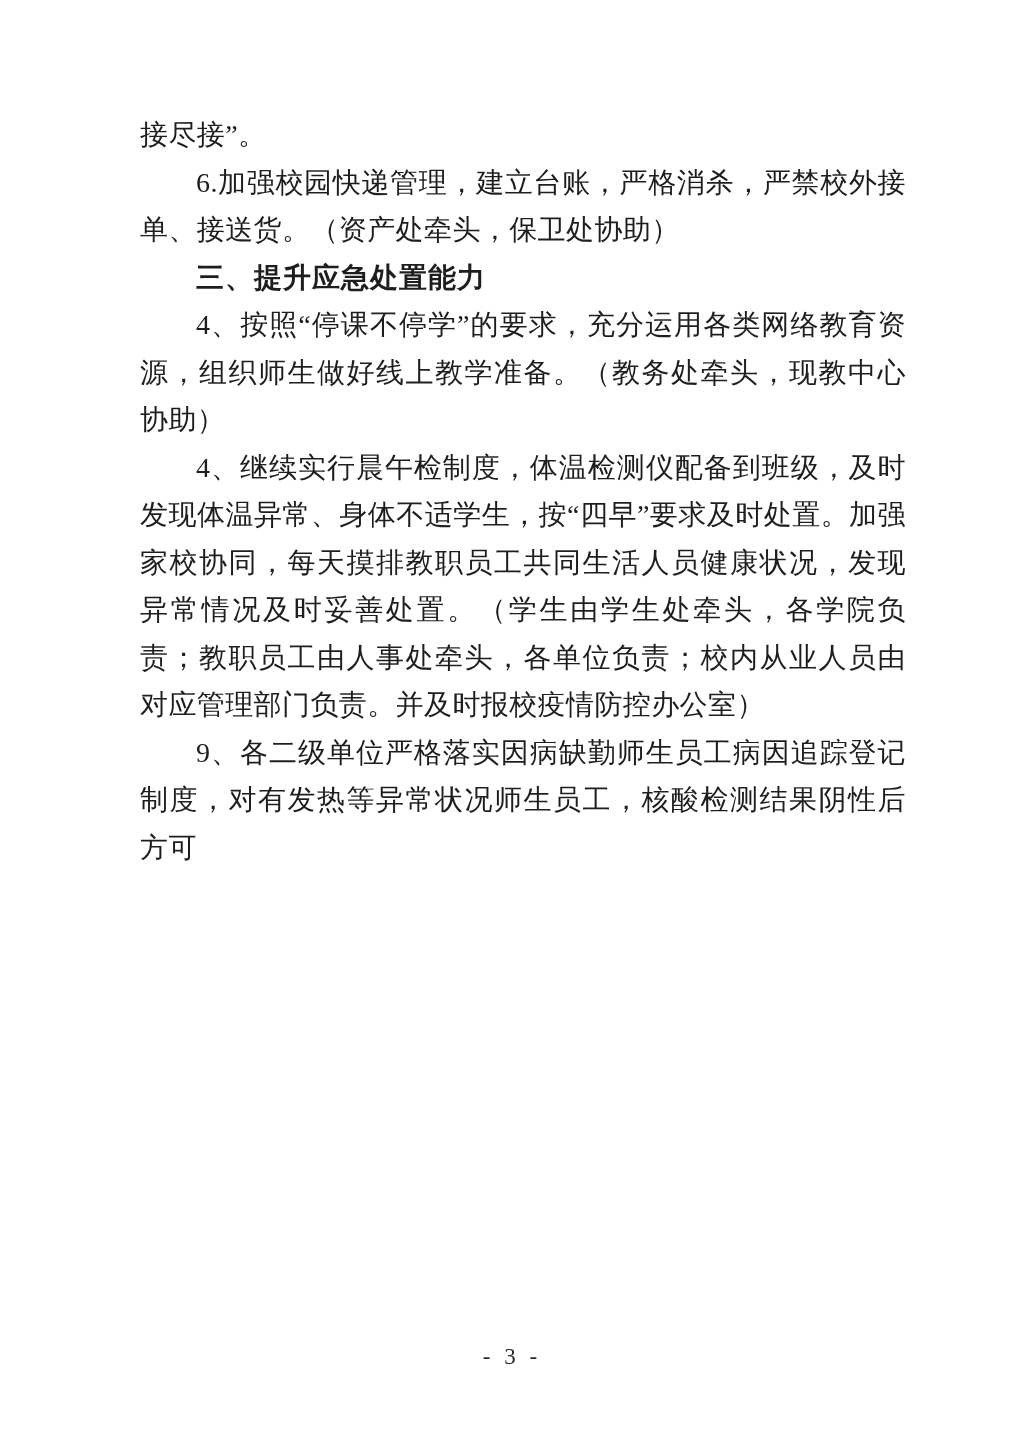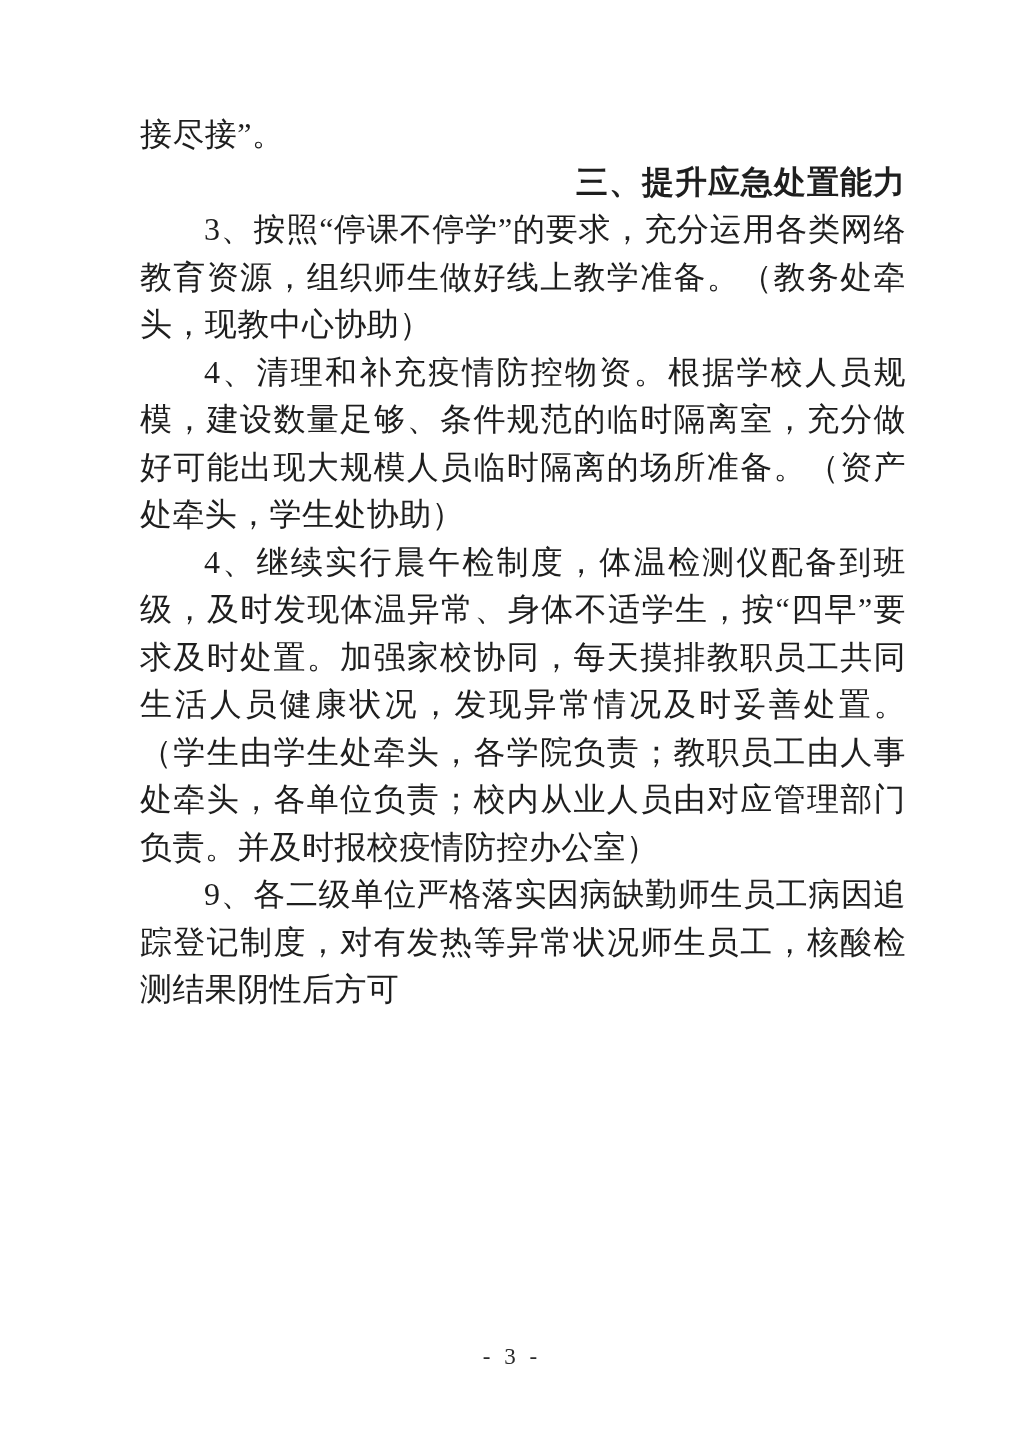--- a/index.html
+++ b/index.html
@@ -13,37 +13,37 @@
     background: #ffffff;
     overflow: hidden;
   }
   .text-block {
     position: absolute;
     left: 140px;
     top: 111px;
     width: 766px;
     color: #1e1e1e;
     font-family: "Liberation Serif", "DejaVu Serif", serif;
-    font-size: 32px;
+    font-size: 28px;
     line-height: 47.5px;
     letter-spacing: 0.4px;
     text-align: justify;
   }
   .text-block p {
     margin: 0;
     padding: 0;
     text-indent: 2em;
   }
   .text-block p.no-indent {
     text-indent: 0;
   }
   .text-block p.heading {
     font-family: "Liberation Sans", "DejaVu Sans", sans-serif;
     font-weight: 700;
-    text-align: right;
+    text-align: left;
     letter-spacing: 1px;
   }
   .footer {
     position: absolute;
     left: 0;
     top: 1344px;
     width: 100%;
     text-align: center;
     color: #2a2a2a;
     font-family: "Liberation Serif", "DejaVu Serif", serif;
@@ -51,22 +51,22 @@
     letter-spacing: 4px;
   }
 </style>
 </head>
 <body>
 
 <div class="page">
 
   <div class="text-block">
     <p class="no-indent">接尽接”。</p>
+    <p>6.加强校园快递管理，建立台账，严格消杀，严禁校外接单、接送货。（资产处牵头，保卫处协助）</p>
     <p class="heading">三、提升应急处置能力</p>
-    <p>3、按照“停课不停学”的要求，充分运用各类网络教育资源，组织师生做好线上教学准备。（教务处牵头，现教中心协助）</p>
-    <p>4、清理和补充疫情防控物资。根据学校人员规模，建设数量足够、条件规范的临时隔离室，充分做好可能出现大规模人员临时隔离的场所准备。（资产处牵头，学生处协助）</p>
+    <p>4、按照“停课不停学”的要求，充分运用各类网络教育资源，组织师生做好线上教学准备。（教务处牵头，现教中心协助）</p>
     <p>4、继续实行晨午检制度，体温检测仪配备到班级，及时发现体温异常、身体不适学生，按“四早”要求及时处置。加强家校协同，每天摸排教职员工共同生活人员健康状况，发现异常情况及时妥善处置。（学生由学生处牵头，各学院负责；教职员工由人事处牵头，各单位负责；校内从业人员由对应管理部门负责。并及时报校疫情防控办公室）</p>
     <p>9、各二级单位严格落实因病缺勤师生员工病因追踪登记制度，对有发热等异常状况师生员工，核酸检测结果阴性后方可</p>
   </div>
 
   <div class="footer">- 3 -</div>
 
 </div>
 
 </body></html>

